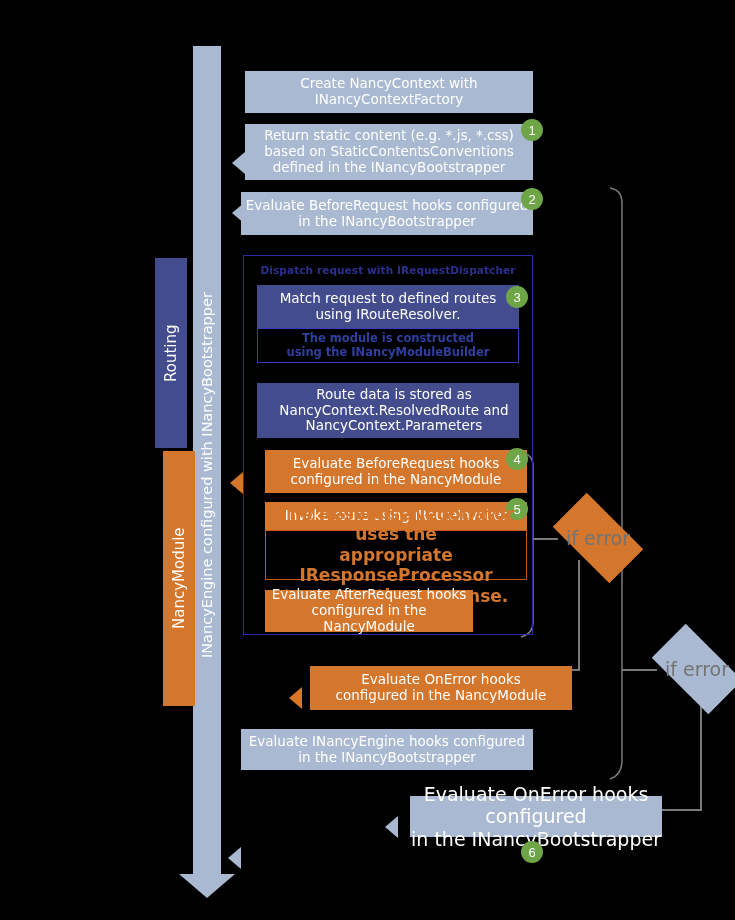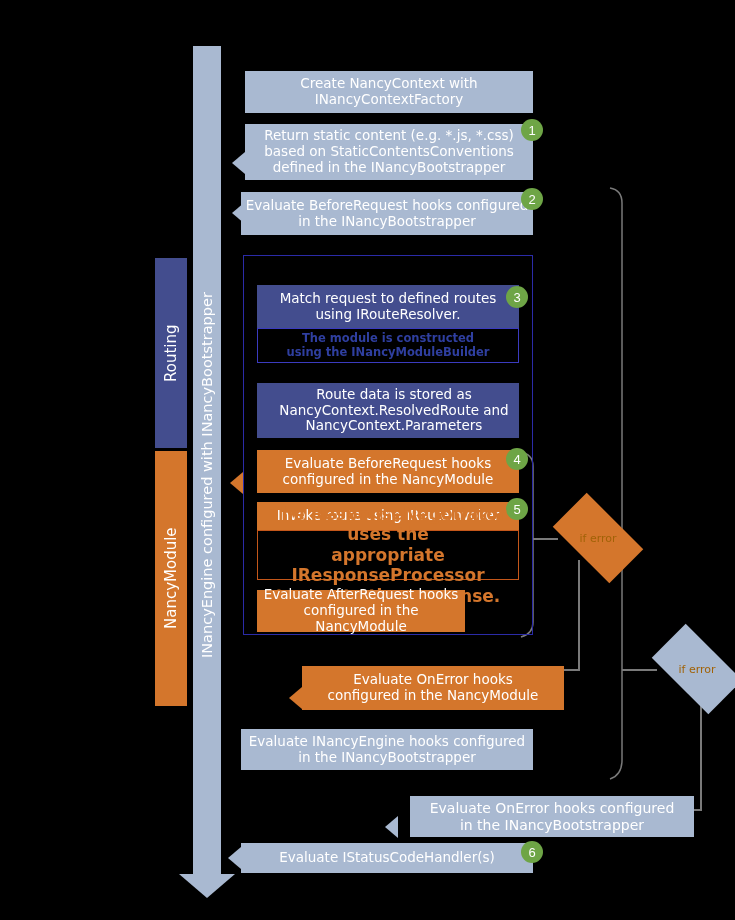--- a/index.html
+++ b/index.html
@@ -24,21 +24,21 @@
     align-items: center;
     justify-content: center;
     text-align: center;
     color: #ffffff;
     line-height: 1.18;
     white-space: pre-line;
   }
 
   .lightblue { background: #a9b9d1; }
   .darkblue  { background: #434d8e; }
-  .orange    { background: #d4762c; }
+  .orange    { background: #d4762c; margin-left: 8px; }
 
   
   .vband {
     position: absolute;
     box-sizing: border-box;
     display: flex;
     align-items: center;
     justify-content: center;
     color: #ffffff;
     writing-mode: vertical-rl;
@@ -139,22 +139,22 @@
   }
   .callout.blue   { border: 1px solid #3b3bbf; color: #2f3fa0; }
   .callout.orange { border: 1px solid #c4571a; color: #d4762c; }
 
   
   .diamond {
     position: absolute;
     display: flex;
     align-items: center;
     justify-content: center;
-    color: #a16207;
-    font-size: 11px;
+    color: #737373;
+    font-size: 19px;
     text-align: center;
   }
   .diamond .dshape {
     position: absolute;
     inset: 0;
     transform: rotate(45deg);
   }
   .diamond .dlabel { position: relative; z-index: 2; }
 
   
@@ -207,20 +207,21 @@
     </div>
 
   <div class="box lightblue" style="left:241px; top:192px; width:292px; height:43px; font-size:13.5px;">Evaluate BeforeRequest hooks configured
 in the INancyBootstrapper</div>
   <div class="tick" style="left:232px; top:202px;"></div>
   <div class="badge" style="left:521px; top:188px;">
       <span>2</span>
     </div>
 
   <div class="frame" style="left:243px; top:255px; width:290px; height:380px;"></div>
+  <div class="frame-title" style="left:243px; top:264px; width:290px;">Dispatch request with IRequestDispatcher</div>
 
   <div class="box darkblue" style="left:257px; top:285px; width:262px; height:43px; font-size:13.5px;">Match request to defined routes
 using IRouteResolver.</div>
   <div class="badge" style="left:506px; top:286px;">
       <span>3</span>
     </div>
 
   <div class="callout blue" style="left:257px; top:328px; width:262px; height:35px; font-size:11.5px;">The module is constructed
 using the INancyModuleBuilder</div>
 
@@ -257,23 +258,22 @@
   <div class="tick or" style="left:289px; top:687px;"></div>
 
   <div class="box lightblue" style="left:241px; top:729px; width:292px; height:41px; font-size:13.5px;">Evaluate INancyEngine hooks configured
 in the INancyBootstrapper</div>
 
   <div class="diamond" style="left:657px; top:645px; width:80px; height:48px;">
     <span class="dshape" style="background:#a9b9d1;"></span>
     <span class="dlabel">if error</span>
   </div>
 
-  <div class="box lightblue" style="left:410px; top:796px; width:284px; height:41px; font-size:14px;">Evaluate OnError hooks configured
+  <div class="box lightblue" style="left:410px; top:796px; width:252px; height:41px; font-size:19px;">Evaluate OnError hooks configured
 in the INancyBootstrapper</div>
   <div class="tick" style="left:385px; top:816px;"></div>
 
-  <div class="box lightblue" style="left:241px; top:843px; width:292px; height:30px; font-size:13.5px;">Evaluate IStatusCodeHandler(s)</div>
   <div class="tick" style="left:228px; top:847px;"></div>
   <div class="badge" style="left:521px; top:841px;">
       <span>6</span>
     </div>
 
 </div>
 
 </body></html>

